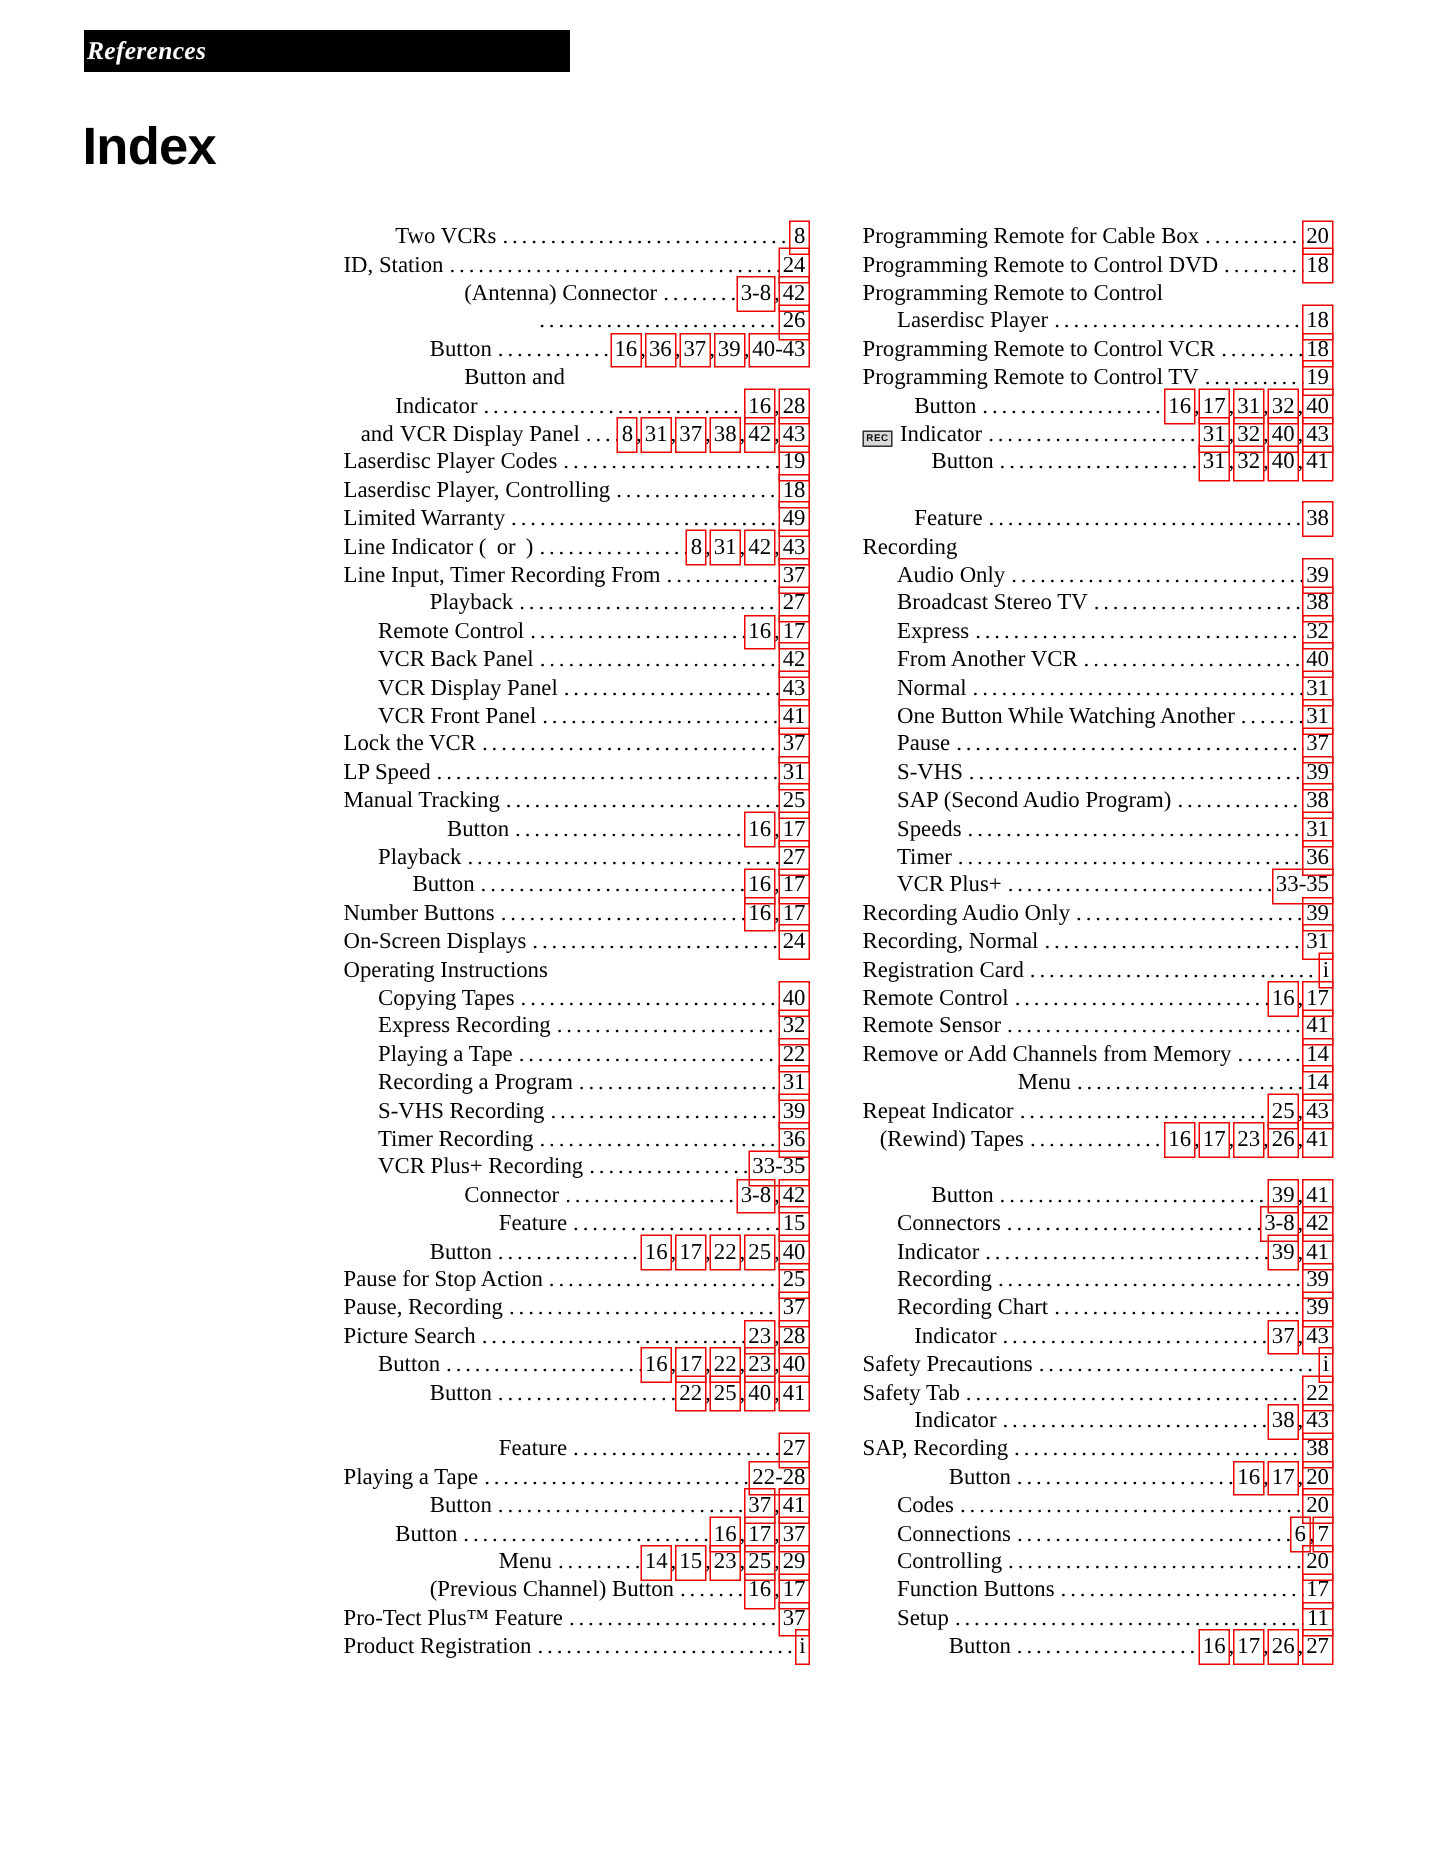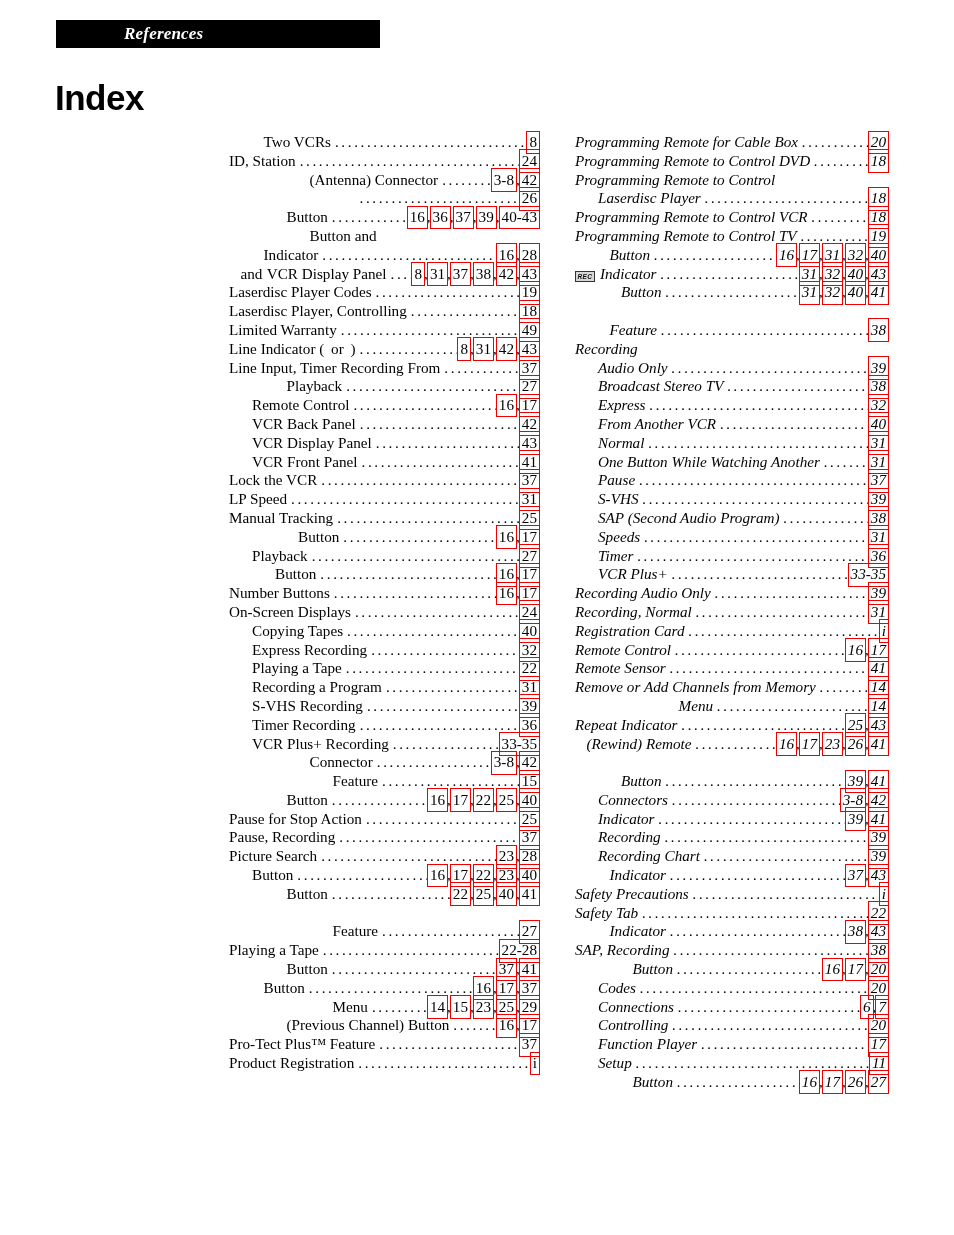--- a/index.html
+++ b/index.html
@@ -34,22 +34,21 @@
     display: flex;
     align-items: center;
   }
   .section-band-label {
     color: #ffffff;
     font-family: "Liberation Serif", "DejaVu Serif", serif;
     font-style: italic;
     font-weight: 700;
     font-size: 17px;
     letter-spacing: 0.2px;
-    padding-left: 26px;
-    margin-left: 42px;
+    padding-left: 2px;
   }
 
   .page-title {
     position: absolute;
     left: 55px;
     top: 55px;
     font-family: "Liberation Sans", "DejaVu Sans", sans-serif;
     font-weight: 700;
     font-size: 35px;
     letter-spacing: -0.5px;
@@ -59,23 +58,24 @@
   
   .columns {
     position: absolute;
     left: 0;
     top: 133px;
     width: 954px;
     display: flex;
   }
   .col {
     position: relative;
+    margin-top: 16px;
   }
   .col-left  { width: 310px; margin-left: 229px; }
-  .col-right { width: 313px; margin-left: 36px; font-style: italic; }
+  .col-right { width: 313px; margin-left: 36px; }
 
   
   .entry {
     display: flex;
     align-items: baseline;
     font-size: 15.2px;
     line-height: 18.8px;
     height: 18.8px;
     white-space: nowrap;
     overflow: visible;
@@ -392,20 +392,24 @@
         </div>
         <div class="entry">
           <span class="lead" style="width: 0px; display: inline-block;"></span>
           <span class="term">On-Screen Displays</span>
           <span class="dots">..........................................................................................</span>
           <span class="nums">
             <span class="num"><span class="box"></span><span class="val">24</span></span>
           </span>
         </div>
         <div class="entry">
+          <span class="lead" style="width: 0px; display: inline-block;"></span>
+          <span class="term">Operating Instructions</span>
+        </div>
+        <div class="entry">
           <span class="lead" style="width: 23px; display: inline-block;"></span>
           <span class="term">Copying Tapes</span>
           <span class="dots">..........................................................................................</span>
           <span class="nums">
             <span class="num"><span class="box"></span><span class="val">40</span></span>
           </span>
         </div>
         <div class="entry">
           <span class="lead" style="width: 23px; display: inline-block;"></span>
           <span class="term">Express Recording</span>
@@ -888,21 +892,21 @@
           <span class="term">Repeat Indicator</span>
           <span class="dots">..........................................................................................</span>
           <span class="nums">
             <span class="num"><span class="box"></span><span class="val">25</span></span>
             <span class="comma">,</span>
             <span class="num"><span class="box"></span><span class="val">43</span></span>
           </span>
         </div>
         <div class="entry">
           <span class="lead" style="width: 11.5px; display: inline-block;"></span>
-          <span class="term">(Rewind) Remote</span>
+          <span class="term">(Rewind) Tapes</span>
           <span class="dots">..........................................................................................</span>
           <span class="nums">
             <span class="num"><span class="box"></span><span class="val">16</span></span>
             <span class="comma">,</span>
             <span class="num"><span class="box"></span><span class="val">17</span></span>
             <span class="comma">,</span>
             <span class="num"><span class="box"></span><span class="val">23</span></span>
             <span class="comma">,</span>
             <span class="num"><span class="box"></span><span class="val">26</span></span>
             <span class="comma">,</span>
@@ -1033,21 +1037,21 @@
         <div class="entry">
           <span class="lead" style="width: 23px; display: inline-block;"></span>
           <span class="term">Controlling</span>
           <span class="dots">..........................................................................................</span>
           <span class="nums">
             <span class="num"><span class="box"></span><span class="val">20</span></span>
           </span>
         </div>
         <div class="entry">
           <span class="lead" style="width: 23px; display: inline-block;"></span>
-          <span class="term">Function Player</span>
+          <span class="term">Function Buttons</span>
           <span class="dots">..........................................................................................</span>
           <span class="nums">
             <span class="num"><span class="box"></span><span class="val">17</span></span>
           </span>
         </div>
         <div class="entry">
           <span class="lead" style="width: 23px; display: inline-block;"></span>
           <span class="term">Setup</span>
           <span class="dots">..........................................................................................</span>
           <span class="nums">

